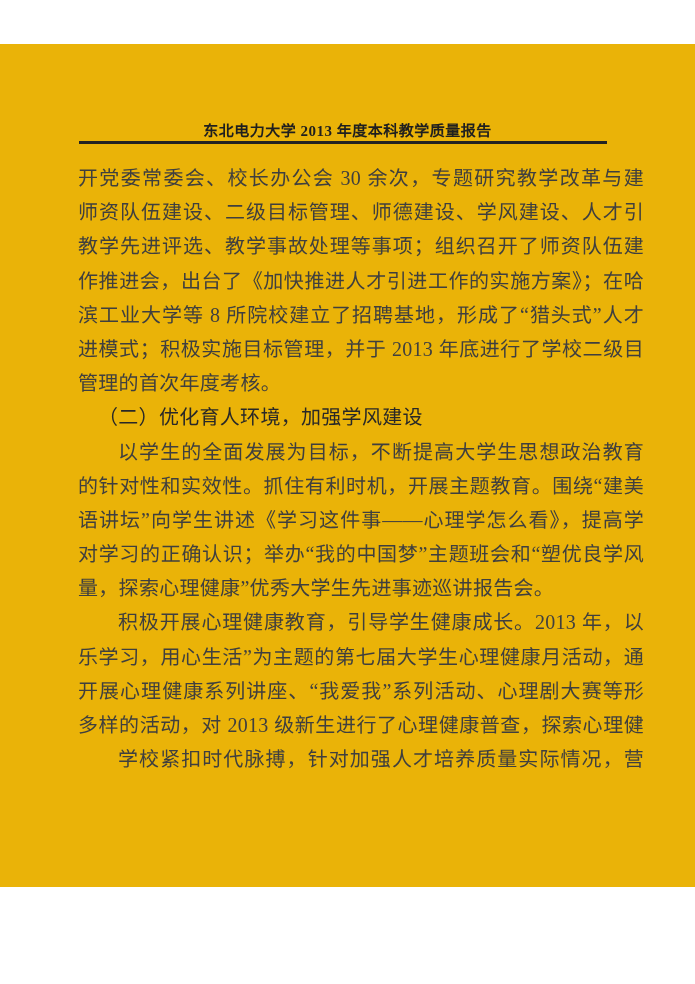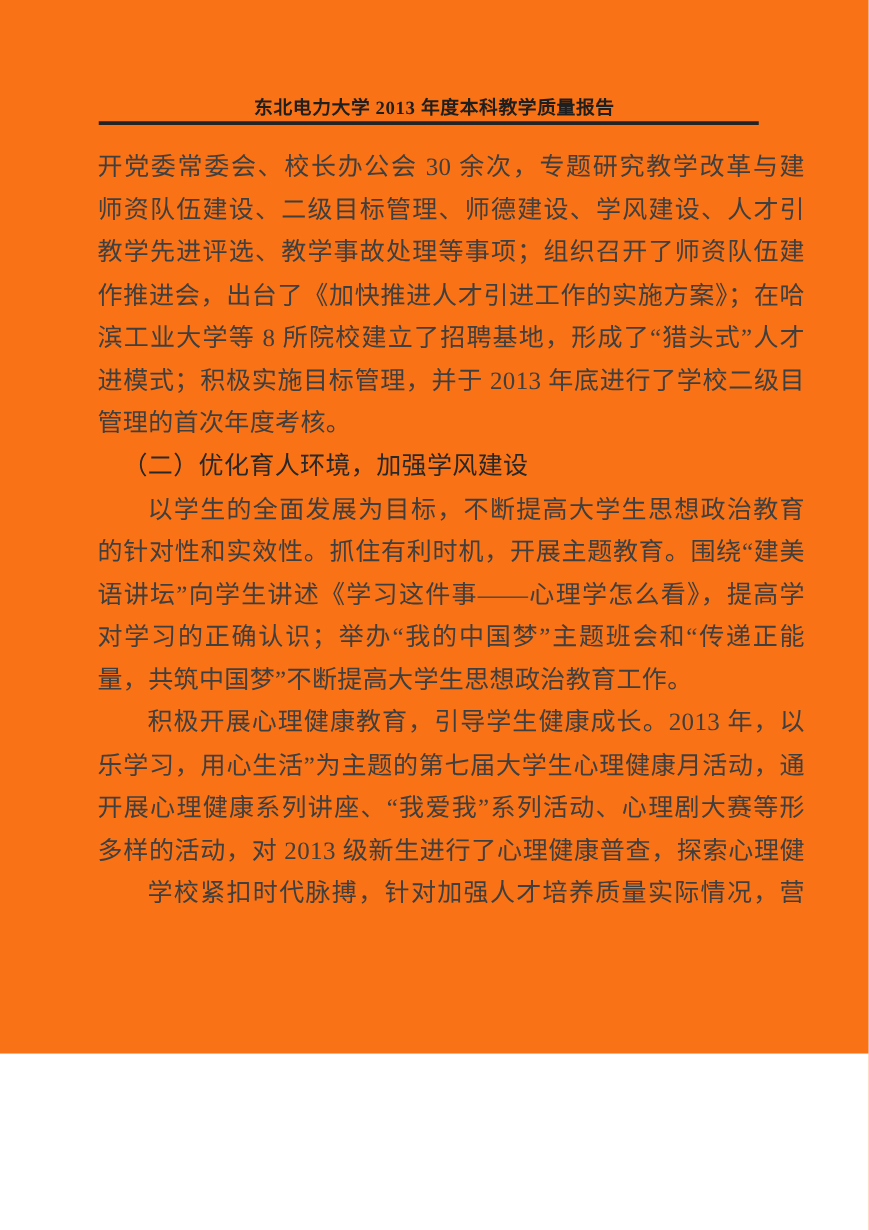--- a/index.html
+++ b/index.html
@@ -5,23 +5,24 @@
 <style>
   html, body {
     margin: 0;
     padding: 0;
     background: #ffffff;
   }
   .page {
     position: relative;
     width: 695px;
     height: 843px;
-    background: #f97316;
+    background: #eab308;
     font-family: "Liberation Serif", "DejaVu Serif", serif;
     overflow: hidden;
+    margin-top: 44px;
   }
   .header-title {
     position: absolute;
     top: 79px;
     left: 0;
     width: 100%;
     text-align: center;
     font-size: 15px;
     line-height: 16px;
     font-weight: bold;
@@ -91,22 +92,22 @@
       <div class="line justify">师资队伍建设、二级目标管理、师德建设、学风建设、人才引进、</div>
       <div class="line justify">教学先进评选、教学事故处理等事项；组织召开了师资队伍建设工</div>
       <div class="line justify">作推进会，出台了《加快推进人才引进工作的实施方案》；在哈尔</div>
       <div class="line justify">滨工业大学等 8 所院校建立了招聘基地，形成了“猎头式”人才引</div>
       <div class="line justify">进模式；积极实施目标管理，并于 2013 年底进行了学校二级目标</div>
       <div class="line">管理的首次年度考核。</div>
       <div class="line heading level1">（二）优化育人环境，加强学风建设</div>
       <div class="line justify indent">以学生的全面发展为目标，不断提高大学生思想政治教育工作</div>
       <div class="line justify">的针对性和实效性。抓住有利时机，开展主题教育。围绕“建美丽</div>
       <div class="line justify">语讲坛”向学生讲述《学习这件事——心理学怎么看》，提高学生</div>
-      <div class="line justify">对学习的正确认识；举办“我的中国梦”主题班会和“传递正能</div>
-      <div class="line">量，共筑中国梦”不断提高大学生思想政治教育工作。</div>
+      <div class="line justify">对学习的正确认识；举办“我的中国梦”主题班会和“塑优良学风</div>
+      <div class="line">量，探索心理健康”优秀大学生先进事迹巡讲报告会。</div>
       <div class="line justify indent">积极开展心理健康教育，引导学生健康成长。2013 年，以“快</div>
       <div class="line justify">乐学习，用心生活”为主题的第七届大学生心理健康月活动，通过</div>
       <div class="line justify">开展心理健康系列讲座、“我爱我”系列活动、心理剧大赛等形式</div>
       <div class="line justify">多样的活动，对 2013 级新生进行了心理健康普查，探索心理健康</div>
       <div class="line justify indent">学校紧扣时代脉搏，针对加强人才培养质量实际情况，营造健</div>
     </main>
 
   <footer>
     <div class="page-number">21</div>
   </footer>

